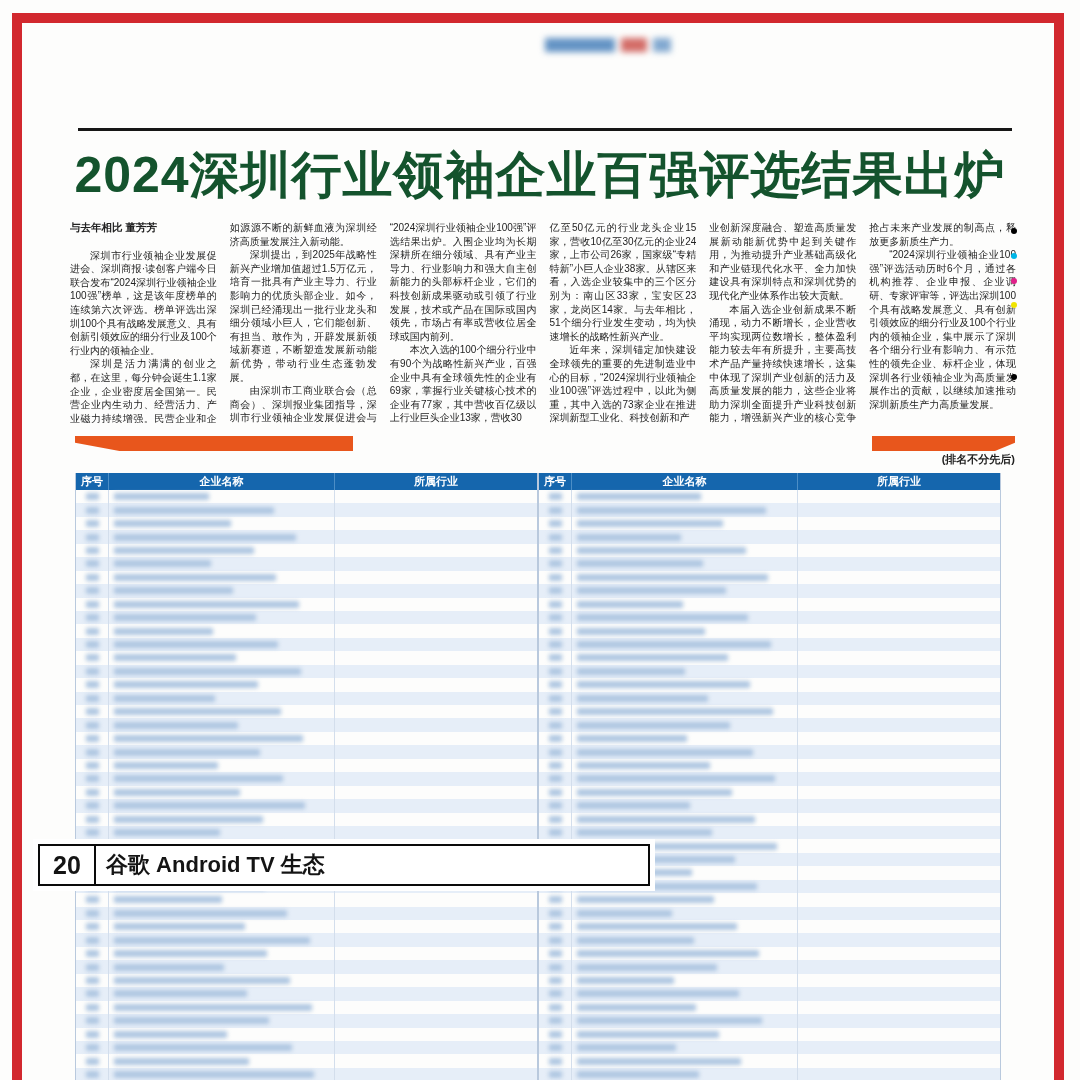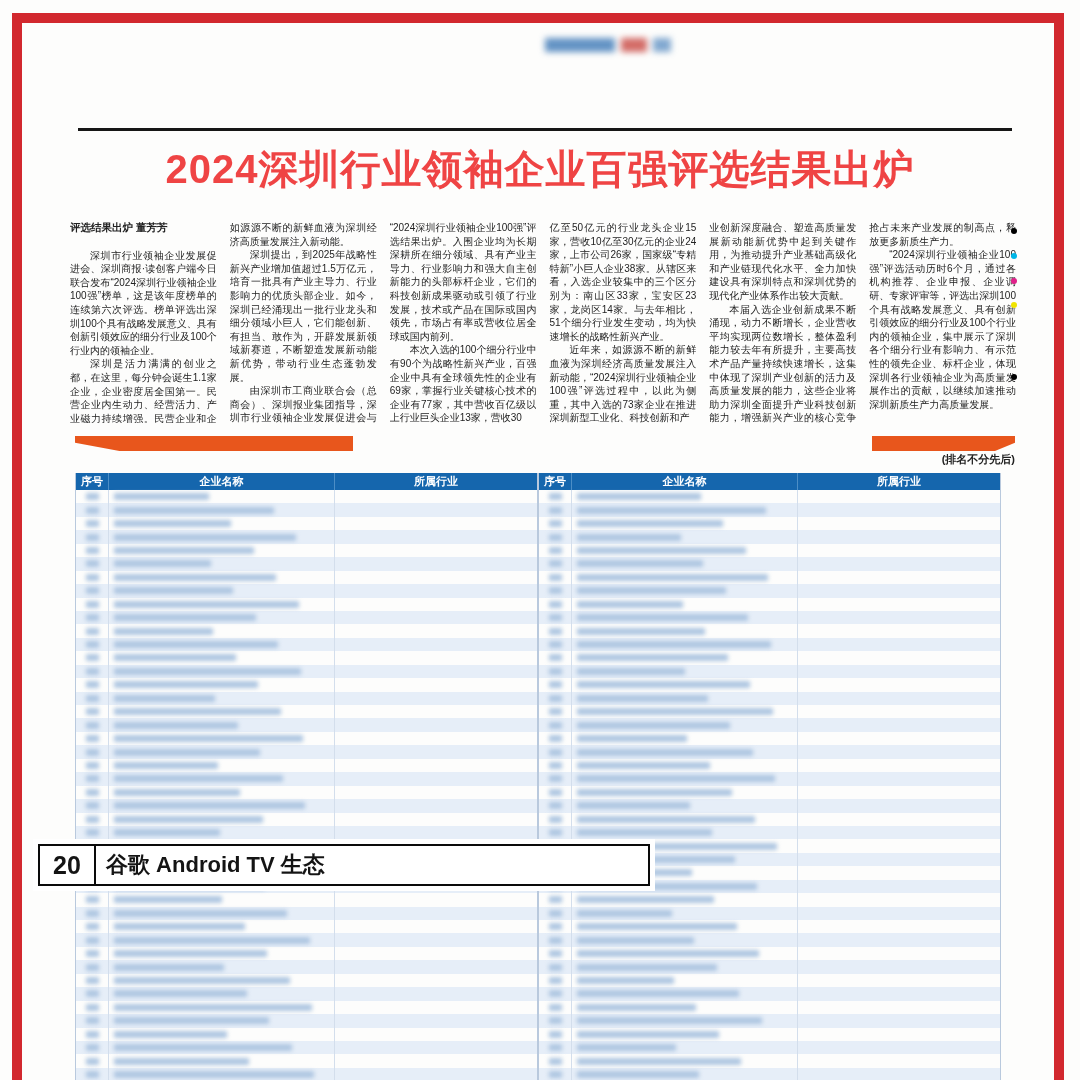--- a/index.html
+++ b/index.html
@@ -25,21 +25,21 @@
   .brand{position:absolute;left:0;top:4px;font-size:21px;font-weight:bold;font-style:italic;color:#c4272e;letter-spacing:1px;}
   .brand2{position:absolute;left:88px;top:2px;width:42px;height:26px;background:#c4272e;color:#fff;
           font-size:16px;font-weight:bold;font-style:italic;display:flex;align-items:center;justify-content:center;}
   .pubinfo{position:absolute;left:140px;top:0;width:210px;}
   .pubdate{font-size:11px;font-weight:bold;color:#222;line-height:14px;}
   .pubcredits{font-size:10px;color:#333;line-height:14px;white-space:nowrap;}
   .black-rule{position:absolute;left:78px;top:128px;width:934px;height:3px;background:#161616;}
 
   
   .headline{position:absolute;left:60px;top:142px;width:960px;text-align:center;
-            font-size:40px;font-weight:900;color:#ef4444;letter-spacing:1px;white-space:nowrap;margin:0;}
+            font-size:50px;font-weight:900;color:#14532d;letter-spacing:1px;white-space:nowrap;margin:0;}
 
   
   .article{position:absolute;left:70px;top:221px;width:946px;height:202px;display:flex;gap:13px;overflow:hidden;}
   .acol{flex:1 1 0;overflow:hidden;font-size:10px;line-height:13.6px;text-align:justify;color:#222;}
   .acol p{margin:0;}
   .acol p.indent{text-indent:2em;}
   .byline{font-weight:bold;margin-bottom:14px !important;font-size:10.5px;}
 
   
   .regmark{position:absolute;left:1011px;width:6px;height:6px;border-radius:50%;}
@@ -96,36 +96,36 @@
   </div>
 
   <div class="red-frame"></div>
 
   <div class="black-rule"></div>
 
   <h1 class="headline">2024深圳行业领袖企业百强评选结果出炉</h1>
 
   <div class="article">
     <div class="acol">
-      <p class="byline">评选结果出炉 董芳芳</p>
+      <p class="byline">与去年相比 董芳芳</p>
       <p class="indent">深圳市行业领袖企业发展促进会、深圳商报·读创客户端今日联合发布“2024深圳行业领袖企业100强”榜单，这是该年度榜单的连续第六次评选。榜单评选出深圳100个具有战略发展意义、具有创新引领效应的细分行业及100个行业内的领袖企业。</p>
       <p class="indent">深圳是活力满满的创业之都，在这里，每分钟会诞生1.1家企业，企业密度居全国第一。民营企业内生动力、经营活力、产业磁力持续增强。民营企业和企业家，</p>
     </div>
     <div class="acol">
       <p>如源源不断的新鲜血液为深圳经济高质量发展注入新动能。</p>
       <p class="indent">深圳提出，到2025年战略性新兴产业增加值超过1.5万亿元，培育一批具有产业主导力、行业影响力的优质头部企业。如今，深圳已经涌现出一批行业龙头和细分领域小巨人，它们能创新、有担当、敢作为，开辟发展新领域新赛道，不断塑造发展新动能新优势，带动行业生态蓬勃发展。</p>
       <p class="indent">由深圳市工商业联合会（总商会）、深圳报业集团指导，深圳市行业领袖企业发展促进会与深圳商报·读创客户端共同主办的</p>
     </div>
     <div class="acol">
       <p>“2024深圳行业领袖企业100强”评选结果出炉。入围企业均为长期深耕所在细分领域、具有产业主导力、行业影响力和强大自主创新能力的头部标杆企业，它们的科技创新成果驱动或引领了行业发展，技术或产品在国际或国内领先，市场占有率或营收位居全球或国内前列。</p>
       <p class="indent">本次入选的100个细分行业中有90个为战略性新兴产业，百强企业中具有全球领先性的企业有69家，掌握行业关键核心技术的企业有77家，其中营收百亿级以上行业巨头企业13家，营收30</p>
     </div>
     <div class="acol">
       <p>亿至50亿元的行业龙头企业15家，营收10亿至30亿元的企业24家，上市公司26家，国家级“专精特新”小巨人企业38家。从辖区来看，入选企业较集中的三个区分别为：南山区33家，宝安区23家，龙岗区14家。与去年相比，51个细分行业发生变动，均为快速增长的战略性新兴产业。</p>
-      <p class="indent">近年来，如源源不断的新鲜血液为深圳经济高质量发展注入新动能，“2024深圳行业领袖企业100强”评选过程中，以此为侧重，其中入选的73家企业在推进深圳新型工业化、科技创新和产</p>
+      <p class="indent">近年来，深圳锚定加快建设全球领先的重要的先进制造业中心的目标，“2024深圳行业领袖企业100强”评选过程中，以此为侧重，其中入选的73家企业在推进深圳新型工业化、科技创新和产</p>
     </div>
     <div class="acol">
       <p>业创新深度融合、塑造高质量发展新动能新优势中起到关键作用，为推动提升产业基础高级化和产业链现代化水平、全力加快建设具有深圳特点和深圳优势的现代化产业体系作出较大贡献。</p>
       <p class="indent">本届入选企业创新成果不断涌现，动力不断增长，企业营收平均实现两位数增长，整体盈利能力较去年有所提升，主要高技术产品产量持续快速增长，这集中体现了深圳产业创新的活力及高质量发展的能力，这些企业将助力深圳全面提升产业科技创新能力，增强新兴产业的核心竞争力，</p>
     </div>
     <div class="acol">
       <p>抢占未来产业发展的制高点，释放更多新质生产力。</p>
       <p class="indent">“2024深圳行业领袖企业100强”评选活动历时6个月，通过各机构推荐、企业申报、企业调研、专家评审等，评选出深圳100个具有战略发展意义、具有创新引领效应的细分行业及100个行业内的领袖企业，集中展示了深圳各个细分行业有影响力、有示范性的领先企业、标杆企业，体现深圳各行业领袖企业为高质量发展作出的贡献，以继续加速推动深圳新质生产力高质量发展。</p>
     </div>
   </div>

